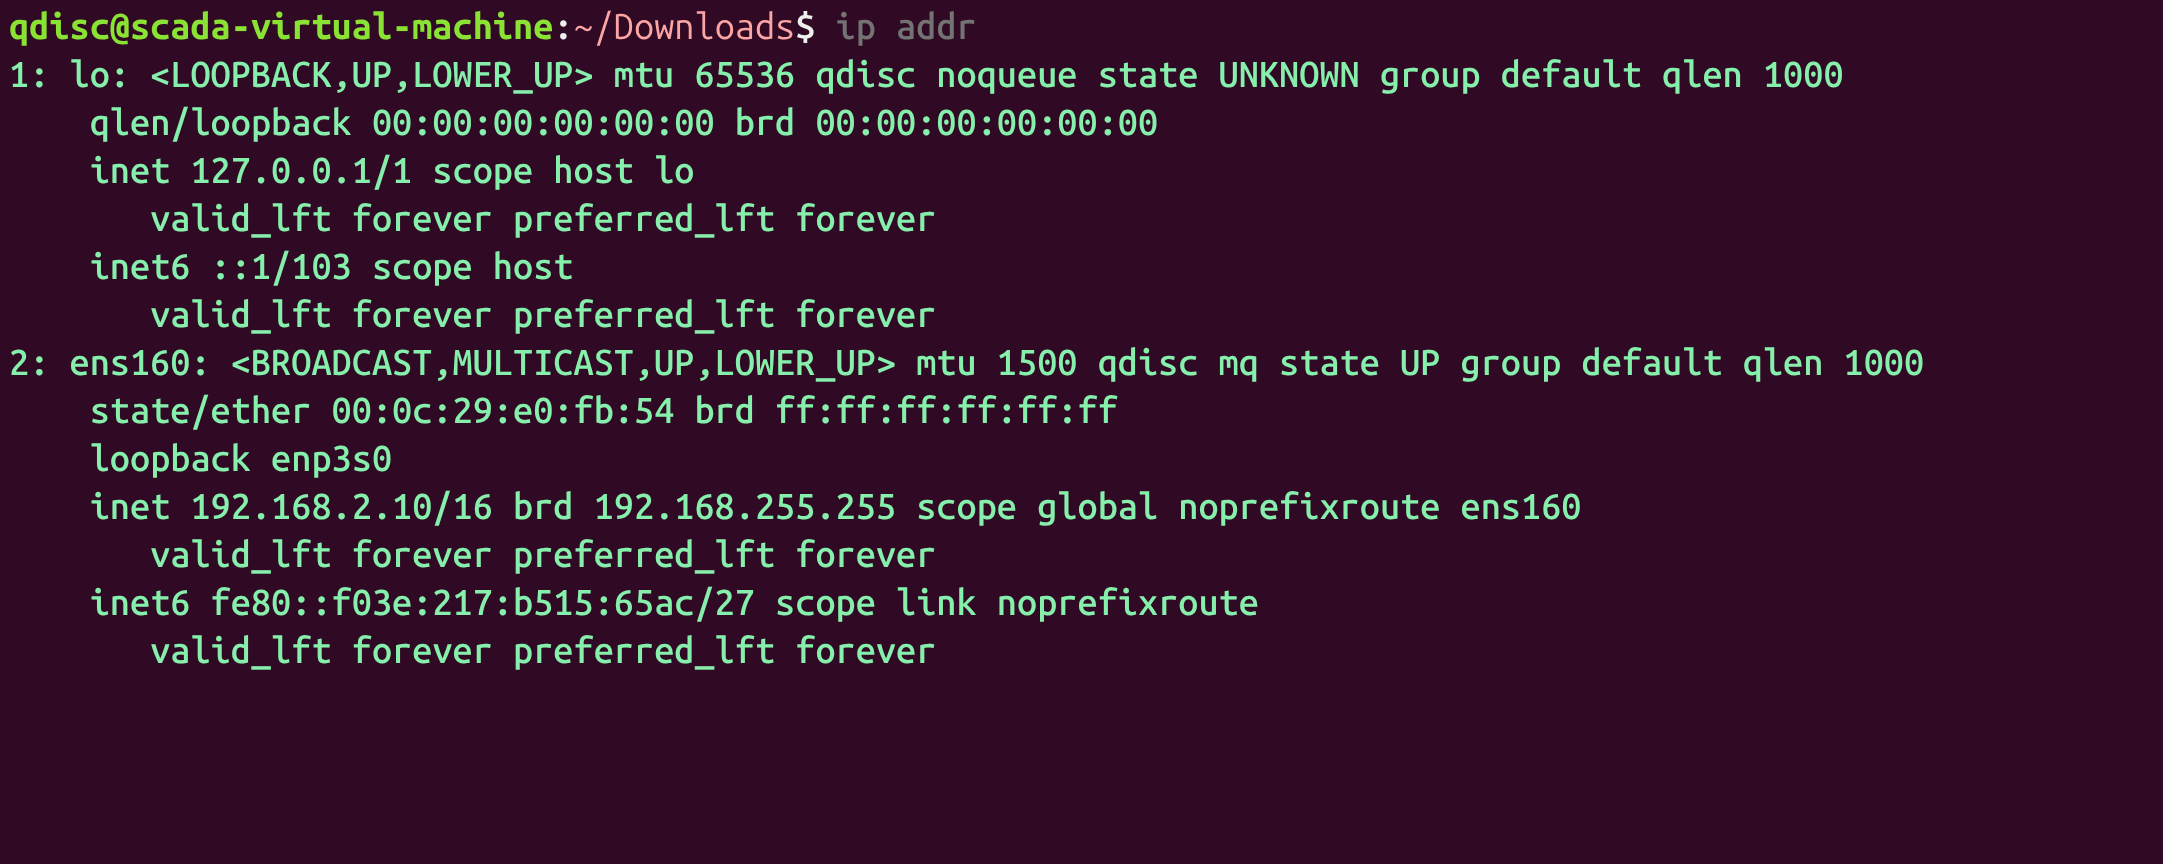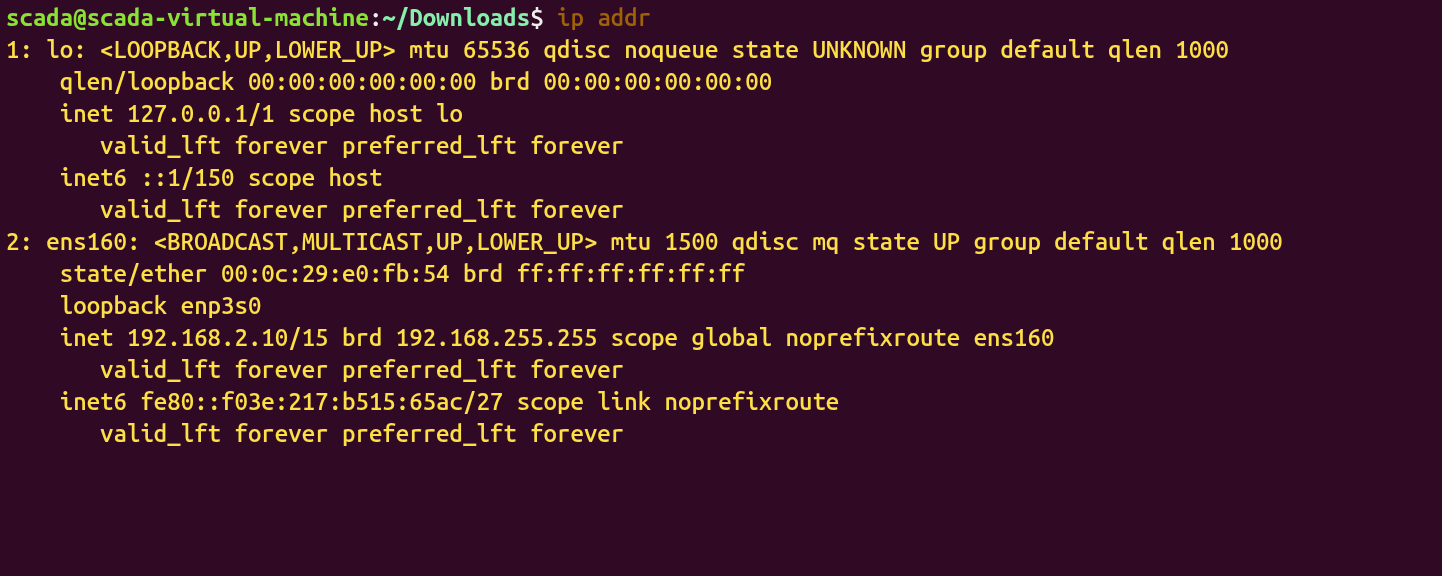--- a/index.html
+++ b/index.html
@@ -14,34 +14,34 @@
     color: #eeeeec;
     font-weight: 500;
     overflow: hidden;
   }
   .terminal {
     padding: 2px 6px;
     white-space: pre-wrap;
     word-break: break-all;
   }
   .prompt-user { color: #8ae234; font-weight: 600; }
-  .prompt-path { color: #86efac; font-weight: 700; }
+  .prompt-path { color: #fca5a5; font-weight: 400; }
   .prompt-dollar { color: #eeeeec; }
-  .cmd { color: #a16207; }
-  .out { color: #fde047; }
+  .cmd { color: #737373; }
+  .out { color: #86efac; }
 </style>
 </head>
 <body>
 
-<div class="terminal"><span class="prompt-user">scada@scada-virtual-machine</span><span class="prompt-dollar">:</span><span class="prompt-path">~/Downloads</span><span class="prompt-dollar">$ </span><span class="cmd">ip addr</span>
+<div class="terminal"><span class="prompt-user">qdisc@scada-virtual-machine</span><span class="prompt-dollar">:</span><span class="prompt-path">~/Downloads</span><span class="prompt-dollar">$ </span><span class="cmd">ip addr</span>
 <span class="out">1: lo: &lt;LOOPBACK,UP,LOWER_UP&gt; mtu 65536 qdisc noqueue state UNKNOWN group default qlen 1000</span>
 <span class="out">    qlen/loopback 00:00:00:00:00:00 brd 00:00:00:00:00:00</span>
 <span class="out">    inet 127.0.0.1/1 scope host lo</span>
 <span class="out">       valid_lft forever preferred_lft forever</span>
-<span class="out">    inet6 ::1/150 scope host </span>
+<span class="out">    inet6 ::1/103 scope host </span>
 <span class="out">       valid_lft forever preferred_lft forever</span>
 <span class="out">2: ens160: &lt;BROADCAST,MULTICAST,UP,LOWER_UP&gt; mtu 1500 qdisc mq state UP group default qlen 1000</span>
 <span class="out">    state/ether 00:0c:29:e0:fb:54 brd ff:ff:ff:ff:ff:ff</span>
 <span class="out">    loopback enp3s0</span>
-<span class="out">    inet 192.168.2.10/15 brd 192.168.255.255 scope global noprefixroute ens160</span>
+<span class="out">    inet 192.168.2.10/16 brd 192.168.255.255 scope global noprefixroute ens160</span>
 <span class="out">       valid_lft forever preferred_lft forever</span>
 <span class="out">    inet6 fe80::f03e:217:b515:65ac/27 scope link noprefixroute </span>
 <span class="out">       valid_lft forever preferred_lft forever</span></div>
 
 </body></html>

